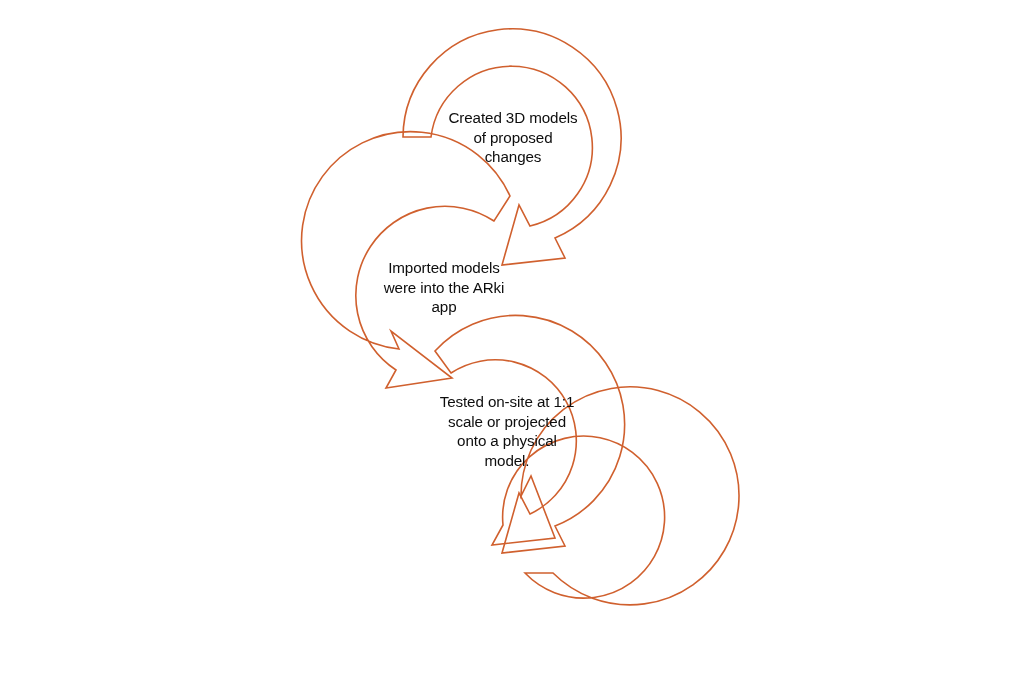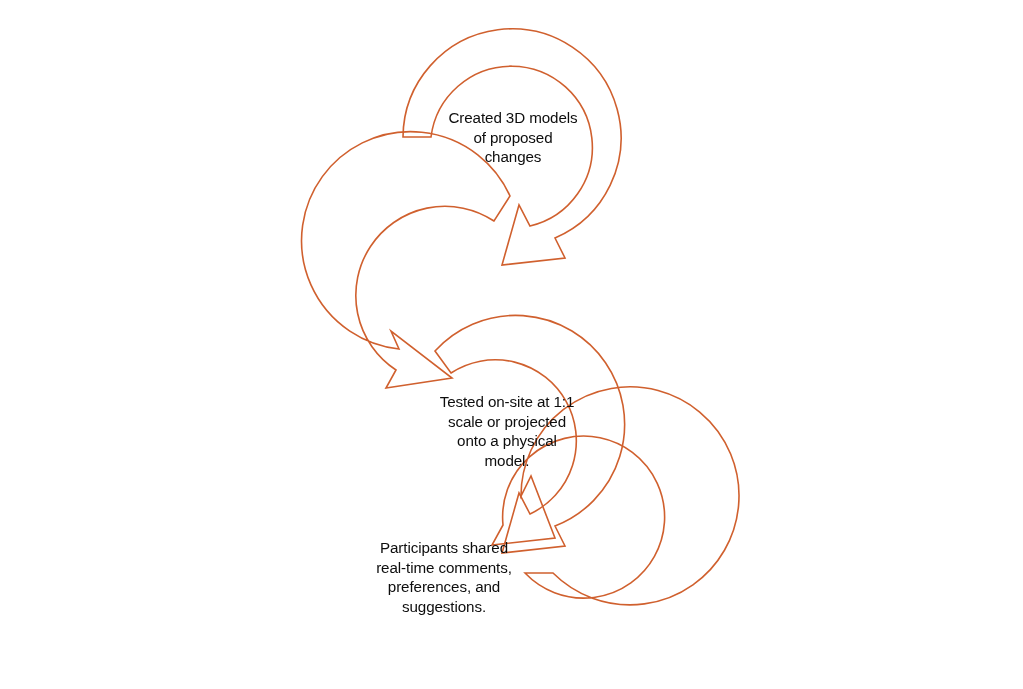--- a/index.html
+++ b/index.html
@@ -92,24 +92,23 @@
                A 81,81 0 1 1 525,573
                Z" fill="none" stroke="#D0602E" stroke-width="1.6" stroke-linejoin="miter" stroke-miterlimit="12"></path>
     </g>
 
   </svg>
 
   <div class="step-label" id="label-1" style="color: rgb(13, 13, 13);">Created 3D models
 of proposed
 changes</div>
 
+  <div class="step-label" id="label-2" style="color: rgb(13, 13, 13);">Imported models
+were into the ARki
+app</div>
 
   <div class="step-label" id="label-3" style="color: rgb(13, 13, 13);">Tested on-site at 1:1
 scale or projected
 onto a physical
 model.</div>
 
-  <div class="step-label" id="label-4" style="color: rgb(13, 13, 13);">Participants shared
-real-time comments,
-preferences, and
-suggestions.</div>
 
 </div>
 
 </body></html>

